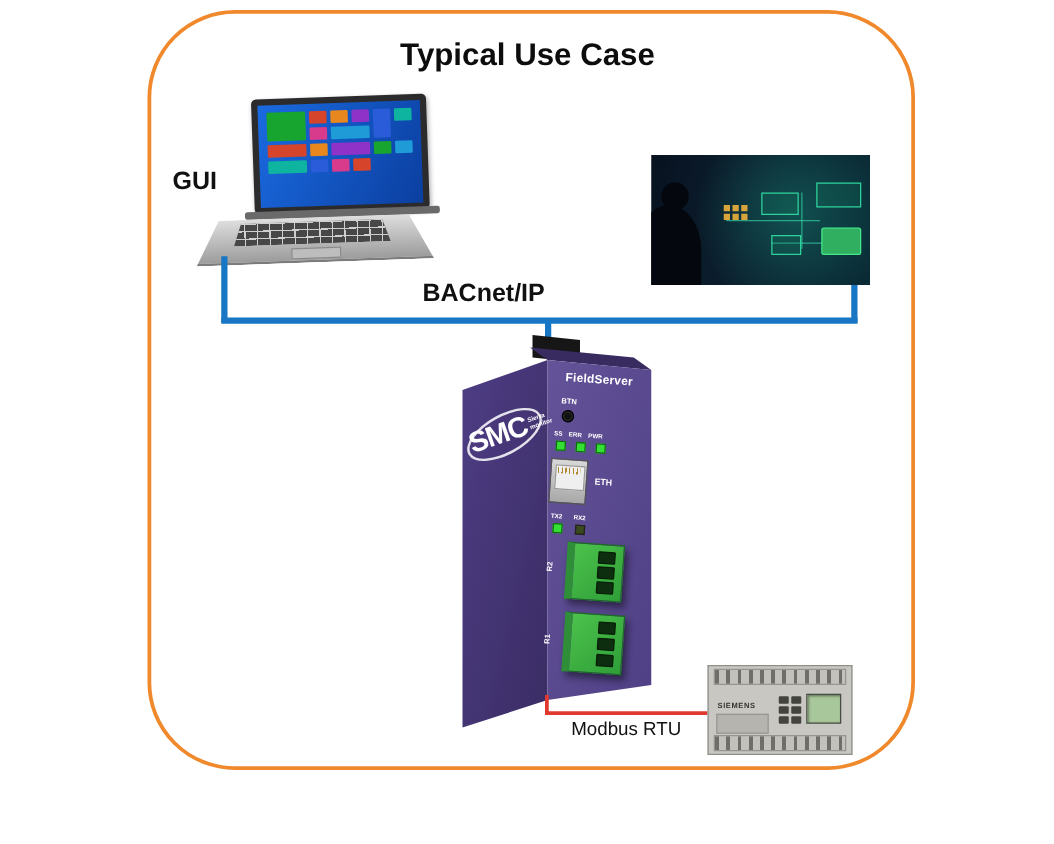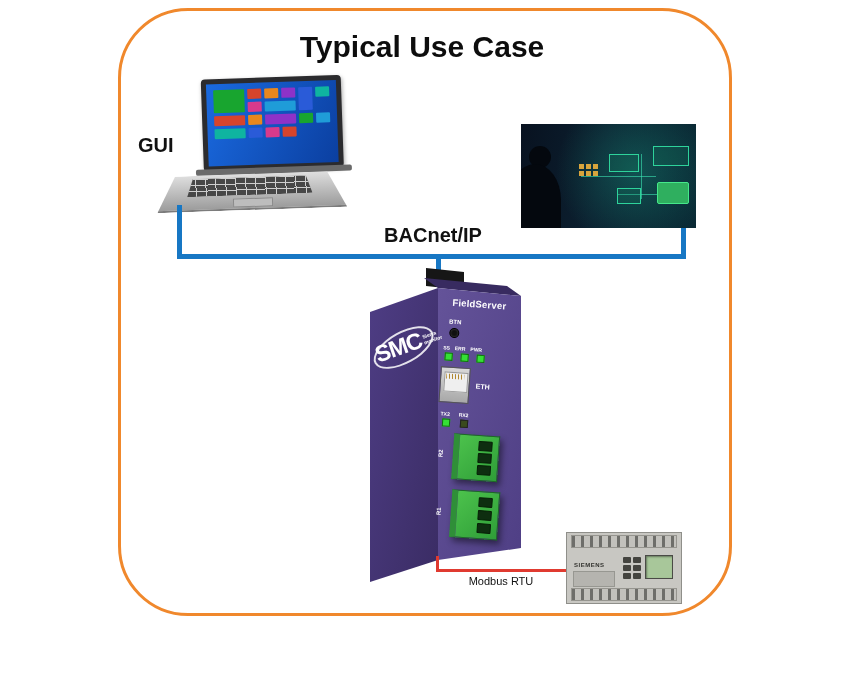--- a/index.html
+++ b/index.html
@@ -3,27 +3,27 @@
 <meta charset="utf-8">
 <style>
   html,body{margin:0;padding:0;background:#fff;}
   .canvas{position:relative;width:843px;height:675px;background:#fff;overflow:hidden;
           font-family:"Liberation Sans","DejaVu Sans",sans-serif;color:#111;}
   .abs{position:absolute;}
 
   
   .frame{left:118px;top:8px;width:608px;height:602px;border:3px solid #F0882C;border-radius:70px;}
 
-  .title{left:118px;top:30px;width:608px;text-align:center;font-size:30px;font-weight:bold;color:#0d0d0d;}
+  .title{left:118px;top:30px;width:608px;text-align:center;font-size:25px;font-weight:bold;color:#0d0d0d;}
 
   
   .gui-label{left:138px;top:134px;width:60px;font-size:20px;font-weight:bold;}
   .bms-label{left:530px;top:94px;width:160px;text-align:center;font-size:20px;font-weight:bold;}
-  .bacnet-label{left:338px;top:224px;width:190px;text-align:center;font-size:20px;font-weight:bold;}
-  .modbus-label{left:438px;top:575px;width:126px;text-align:center;font-size:11px;font-weight:500;}
+  .bacnet-label{left:338px;top:224px;width:190px;text-align:left;font-size:20px;font-weight:bold;}
+  .modbus-label{left:438px;top:575px;width:126px;text-align:center;font-size:15px;font-weight:500;}
 
   
   .line{position:absolute;}
   .blue{background:#1777C4;}
   .red{background:#E03A30;}
   .l-gui-v{left:177px;top:205px;width:5px;height:53px;}
   .l-h{left:177px;top:254px;width:509px;height:5px;}
   .l-bms-v{left:681px;top:228px;width:5px;height:30px;}
   .l-dev-v{left:436px;top:257px;width:5px;height:24px;}
   .l-mod-v{left:436px;top:556px;width:3px;height:16px;}

